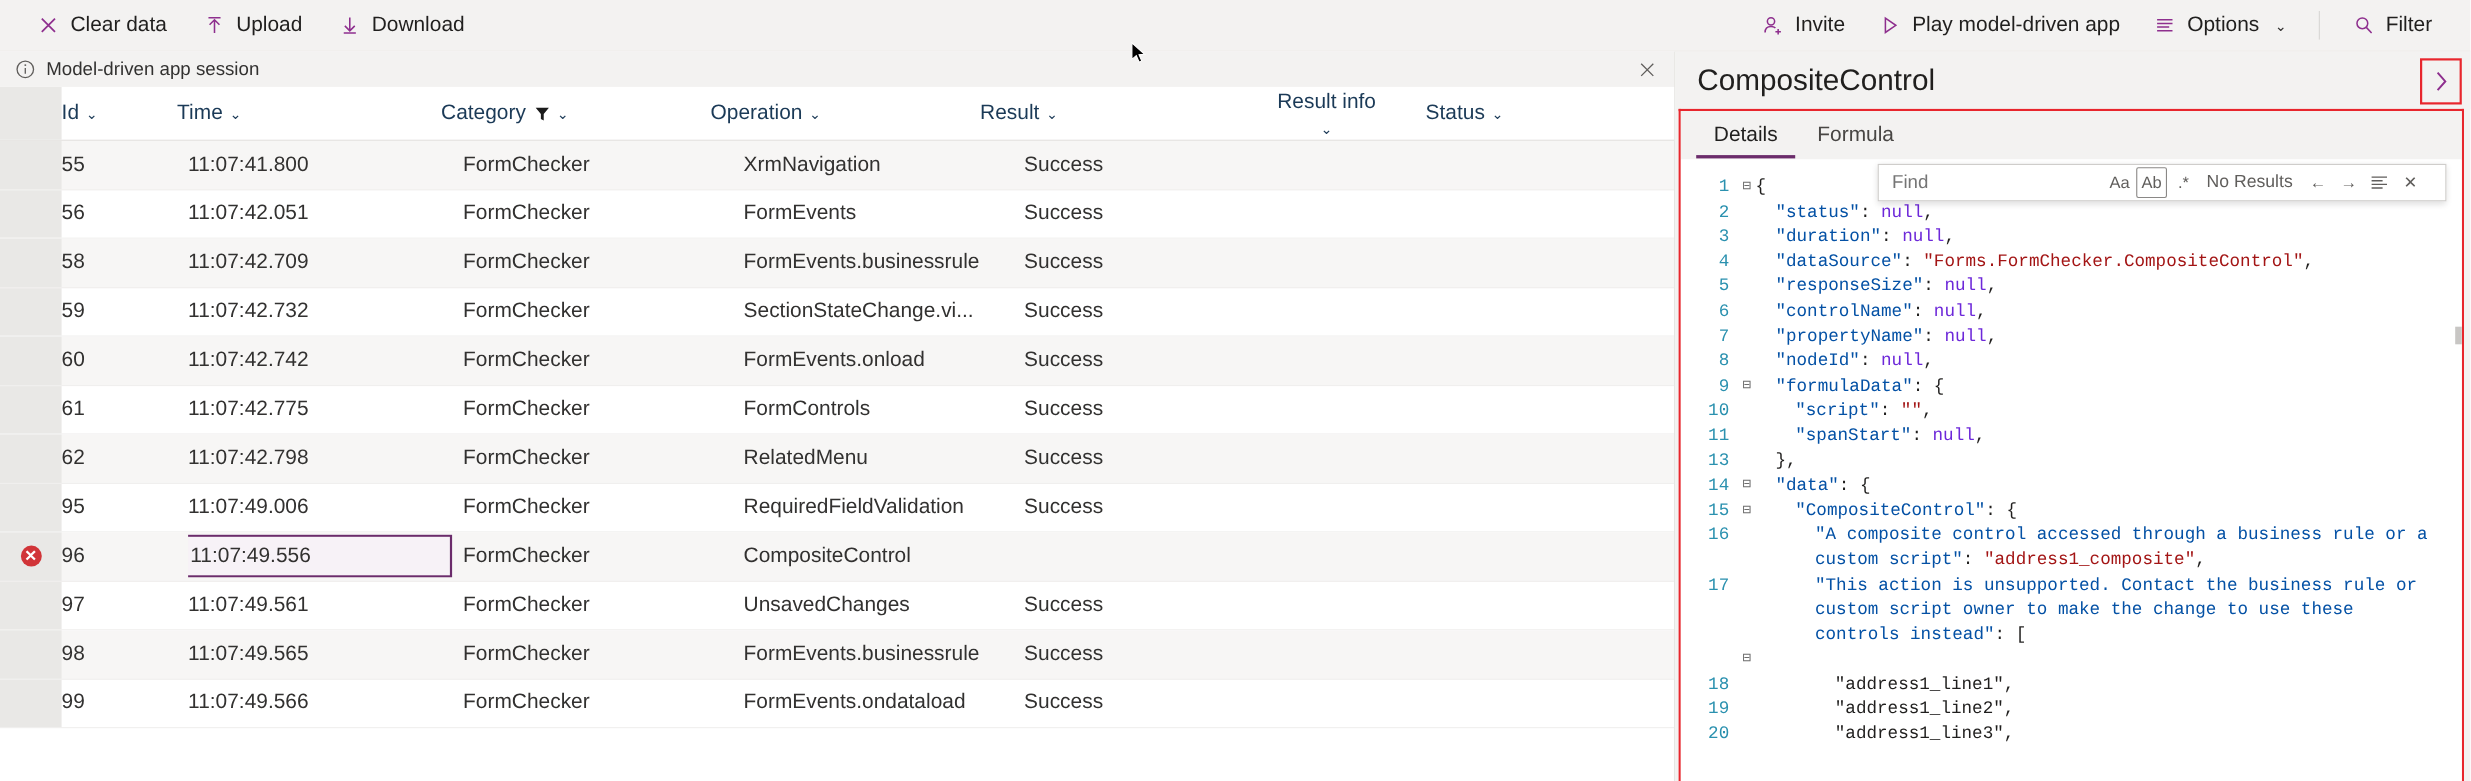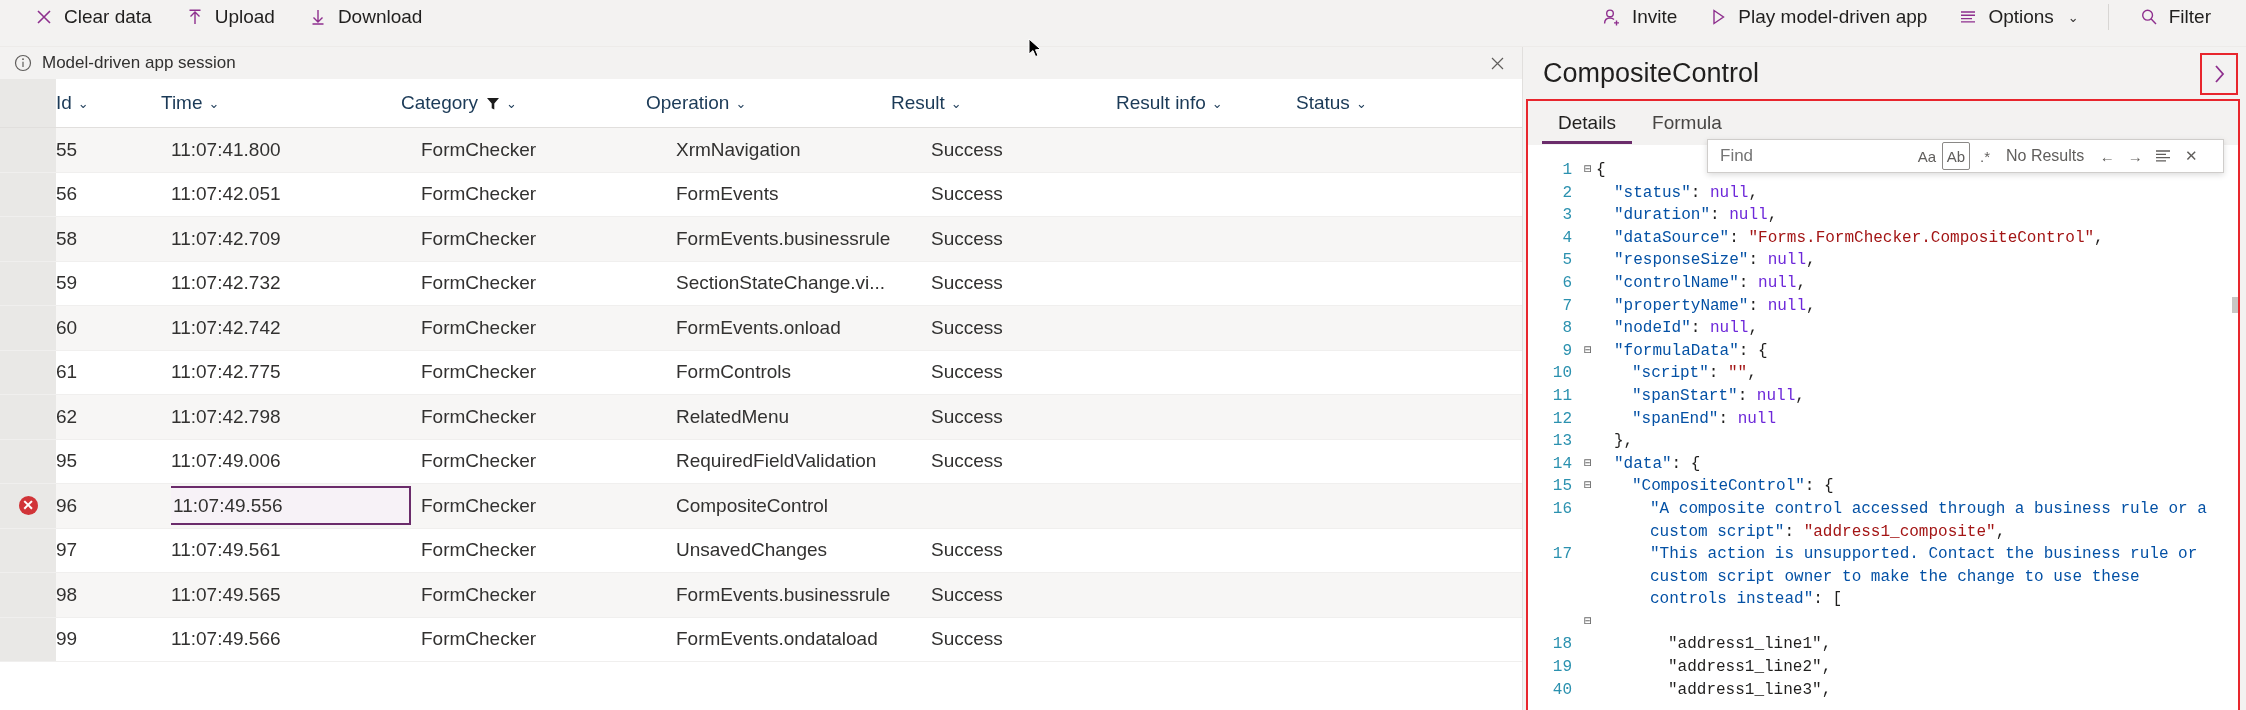--- a/index.html
+++ b/index.html
@@ -9,21 +9,21 @@
     font-family:"Liberation Sans", sans-serif;
     font-size:19px;
     color:#201f1e;
     overflow:hidden;
   }
   .app{position:relative;width:2246px;height:710px;display:flex;flex-direction:column;}
 
   
   .toolbar{
     height:46px;min-height:46px;background:#f3f2f1;
-    display:flex;align-items:flex-start;
+    display:flex;align-items:center;
     border-bottom:1px solid #edebe9;
   }
   .tb-left{display:flex;align-items:center;padding-left:20px;gap:6px;}
   .tb-right{display:flex;align-items:center;margin-left:auto;padding-right:22px;gap:4px;}
   .tb-btn{
     display:flex;align-items:center;gap:9px;
     padding:6px 13px;border-radius:2px;cursor:pointer;
     color:#201f1e;font-size:19px;white-space:nowrap;
   }
   .tb-ico{width:22px;height:22px;display:inline-flex;align-items:center;justify-content:center;color:#8e2f8e;}
@@ -65,21 +65,21 @@
     font-size:19px;color:#1b3a57;font-weight:400;
     display:flex;align-items:center;gap:6px;cursor:pointer;user-select:none;
   }
   .th .chev{font-size:13px;color:#1b3a57;}
   .funnel{display:inline-flex;margin-left:2px;}
   .c-id{width:105px;min-width:105px;}
   .c-time{width:240px;min-width:240px;}
   .c-cat{width:245px;min-width:245px;}
   .c-op{width:245px;min-width:245px;}
   .c-res{width:225px;min-width:225px;}
-  .c-resinfo{width:180px;min-width:180px;}
+  .c-resinfo{width:180px;min-width:180px;flex-direction:column;}
   .c-status{width:160px;min-width:160px;}
 
   .rows{flex:1;overflow:hidden;}
   .row{
     display:flex;align-items:center;height:43.5px;
     border-bottom:1px solid #f0efee;
     font-size:19px;color:#323130;
   }
   .row.alt{background:#f7f6f5;}
   .row .gutter{height:43.5px;display:flex;align-items:center;justify-content:center;}
@@ -121,21 +121,21 @@
     background:#ffffff;display:flex;flex-direction:column;position:relative;
   }
   .tabs{display:flex;align-items:center;height:44px;min-height:44px;background:#f3f2f1;padding-left:14px;gap:4px;}
   .tab{
     padding:9px 16px 7px;font-size:19px;color:#484644;cursor:pointer;
     border-bottom:3px solid transparent;
   }
   .tab.active{color:#201f1e;border-bottom:3px solid #6b2c6b;}
 
   .find-bar{
-    position:absolute;right:14px;top:38px;
+    position:absolute;right:14px;top:48px;
     height:34px;display:flex;align-items:center;
     background:#ffffff;border:1px solid #cfcdcb;
     box-shadow:0 2px 6px rgba(0,0,0,.14);
     padding:0 6px;gap:2px;z-index:5;
     width:517px;box-sizing:border-box;
   }
   .find-input{
     border:none;outline:none;font-size:17px;color:#605e5c;
     font-family:"Liberation Sans",sans-serif;
     width:190px;padding-left:6px;background:transparent;
@@ -488,30 +488,29 @@
             <div class="cl"><span class="ln">2</span><span class="fold"></span><span class="code-text" style="padding-left: 18px; max-width: 560px;"><span class="k">"status"</span>: <span class="n">null</span>,</span></div>
             <div class="cl"><span class="ln">3</span><span class="fold"></span><span class="code-text" style="padding-left: 18px; max-width: 560px;"><span class="k">"duration"</span>: <span class="n">null</span>,</span></div>
             <div class="cl"><span class="ln">4</span><span class="fold"></span><span class="code-text" style="padding-left: 18px; max-width: 560px;"><span class="k">"dataSource"</span>: <span class="s">"Forms.FormChecker.CompositeControl"</span>,</span></div>
             <div class="cl"><span class="ln">5</span><span class="fold"></span><span class="code-text" style="padding-left: 18px; max-width: 560px;"><span class="k">"responseSize"</span>: <span class="n">null</span>,</span></div>
             <div class="cl"><span class="ln">6</span><span class="fold"></span><span class="code-text" style="padding-left: 18px; max-width: 560px;"><span class="k">"controlName"</span>: <span class="n">null</span>,</span></div>
             <div class="cl"><span class="ln">7</span><span class="fold"></span><span class="code-text" style="padding-left: 18px; max-width: 560px;"><span class="k">"propertyName"</span>: <span class="n">null</span>,</span></div>
             <div class="cl"><span class="ln">8</span><span class="fold"></span><span class="code-text" style="padding-left: 18px; max-width: 560px;"><span class="k">"nodeId"</span>: <span class="n">null</span>,</span></div>
             <div class="cl"><span class="ln">9</span><span class="fold">⊟</span><span class="code-text" style="padding-left: 18px; max-width: 560px;"><span class="k">"formulaData"</span>: {</span></div>
             <div class="cl"><span class="ln">10</span><span class="fold"></span><span class="code-text" style="padding-left: 36px; max-width: 560px;"><span class="k">"script"</span>: <span class="s">""</span>,</span></div>
             <div class="cl"><span class="ln">11</span><span class="fold"></span><span class="code-text" style="padding-left: 36px; max-width: 560px;"><span class="k">"spanStart"</span>: <span class="n">null</span>,</span></div>
-            <div class="cl"><span class="ln">12</span><span class="fold"></span><span class="code-text" style="padding-left: 36px; max-width: 560px;"><span class="k">"spanEnd"</span>: <span class="n">null</span></span></div>
             <div class="cl"><span class="ln">13</span><span class="fold"></span><span class="code-text" style="padding-left: 18px; max-width: 560px;">},</span></div>
             <div class="cl"><span class="ln">14</span><span class="fold">⊟</span><span class="code-text" style="padding-left: 18px; max-width: 560px;"><span class="k">"data"</span>: {</span></div>
             <div class="cl"><span class="ln">15</span><span class="fold">⊟</span><span class="code-text" style="padding-left: 36px; max-width: 560px;"><span class="k">"CompositeControl"</span>: {</span></div>
             <div class="cl"><span class="ln">16</span><span class="fold"></span><span class="code-text" style="padding-left: 54px; max-width: 560px;"><span class="k">"A composite control accessed through a business rule or a custom script"</span>: <span class="s">"address1_composite"</span>,</span></div>
             <div class="cl"><span class="ln">17</span><span class="fold"></span><span class="code-text" style="padding-left: 54px; max-width: 560px;"><span class="k">"This action is unsupported. Contact the business rule or custom script owner to make the change to use these controls instead"</span>: [</span></div>
             <div class="cl"><span class="ln"></span><span class="fold">⊟</span><span class="code-text" style="padding-left: 54px; max-width: 560px;"></span></div>
             <div class="cl"><span class="ln">18</span><span class="fold"></span><span class="code-text" style="padding-left: 72px; max-width: 560px;">"address1_line1",</span></div>
             <div class="cl"><span class="ln">19</span><span class="fold"></span><span class="code-text" style="padding-left: 72px; max-width: 560px;">"address1_line2",</span></div>
-            <div class="cl"><span class="ln">40</span><span class="fold"></span><span class="code-text" style="padding-left: 72px; max-width: 560px;">"address1_line3",</span></div>
+            <div class="cl"><span class="ln">20</span><span class="fold"></span><span class="code-text" style="padding-left: 72px; max-width: 560px;">"address1_line3",</span></div>
           </div>
         <div class="scroll-tick"></div>
       </div>
     </div>
 
     <div class="cursor">
       <svg width="16" height="22" viewBox="0 0 16 22">
         <path d="M1 1 L1 16 L5 12.6 L7.6 18.6 L10 17.5 L7.5 11.8 L12.6 11.4 Z" fill="#000" stroke="#fff" stroke-width="1"></path>
       </svg>
     </div>

